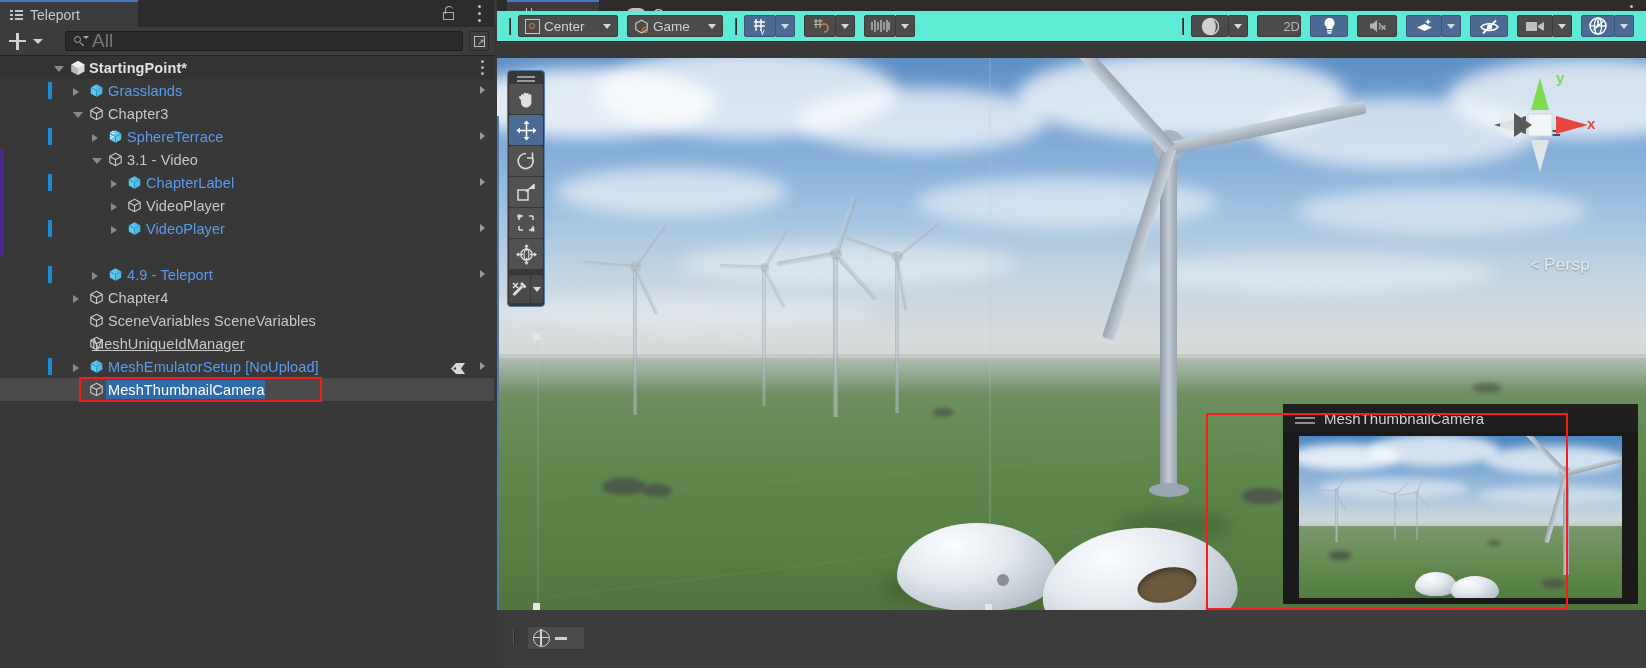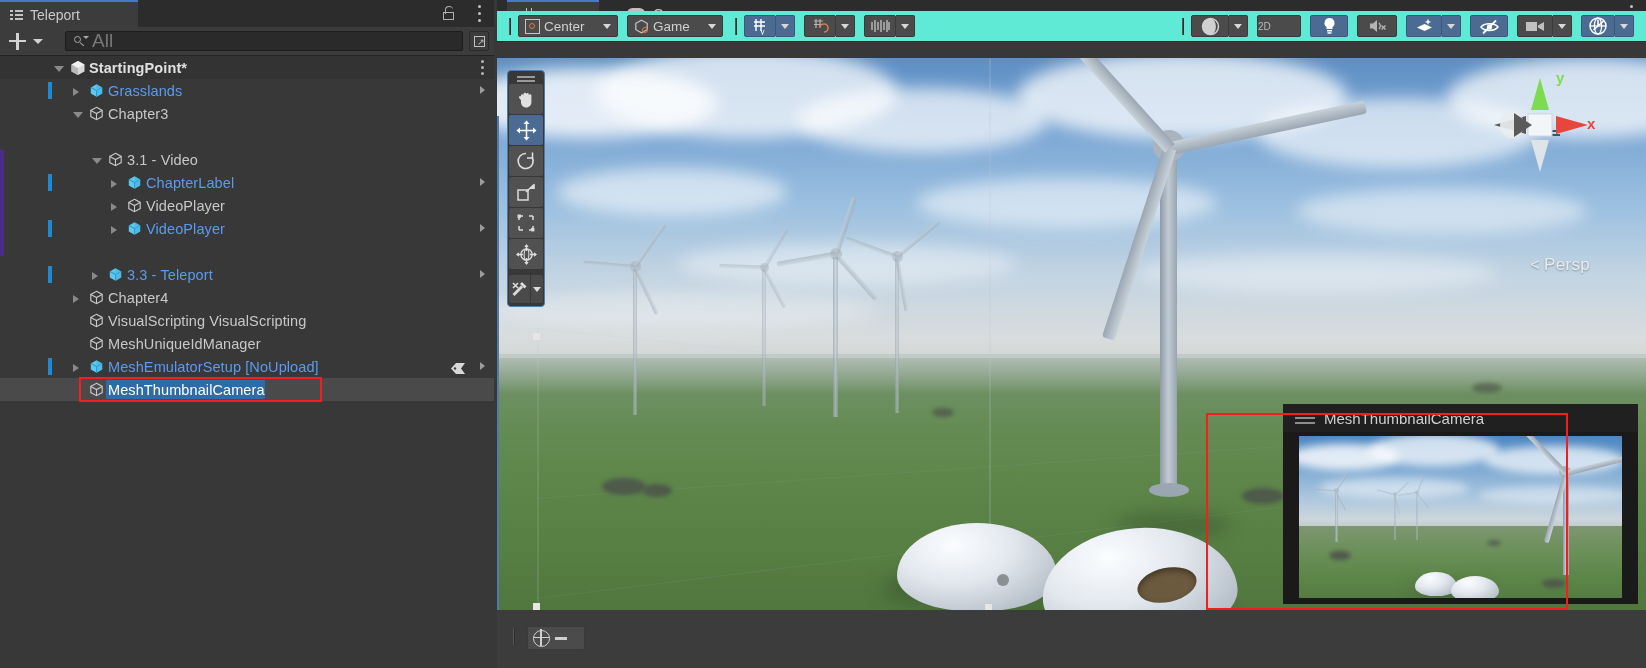--- a/index.html
+++ b/index.html
@@ -272,20 +272,31 @@
           <div class="row-chev"></div>
         </div>
         <div class="row" style="top: 46px;">
           <div class="tw open" style="left: 73px;"></div>
           <div class="go-ico" style="left: 89px;"><svg width="15" height="15" viewBox="0 0 15 15">
               <path d="M7.5 1.3 L13.2 4.4 V10.6 L7.5 13.7 L1.8 10.6 V4.4 Z" fill="none" stroke="#c8c8c8" stroke-width="1.15"></path>
               <path d="M1.8 4.4 L7.5 7.5 L13.2 4.4 M7.5 7.5 V13.7" fill="none" stroke="#c8c8c8" stroke-width="1.1"></path>
             </svg></div>
           <div class="lbl white" style="left: 108px;">Chapter3</div>
         </div>
+        <div class="row" style="top: 69px;">
+          <div class="pf-bar"></div>
+          <div class="tw" style="left: 92px;"></div>
+          <div class="go-ico" style="left: 108px;"><svg width="15" height="15" viewBox="0 0 15 15">
+              <path d="M7.5 1.3 L13.2 4.4 V10.6 L7.5 13.7 L1.8 10.6 V4.4 Z" fill="#5ec8f0"></path>
+              <path d="M2.3 4 L6 2 M2 6.6 L6.6 3.9 M2 9.2 L6.6 6.5" stroke="#ffffff" stroke-width="1.1" opacity=".95"></path>
+              <path d="M7.5 7.5 V13.7 M1.8 4.4 L7.5 7.5 L13.2 4.4" fill="none" stroke="#2a8fb8" stroke-width=".9"></path>
+            </svg></div>
+          <div class="lbl blue" style="left: 127px;">SphereTerrace</div>
+          <div class="row-chev"></div>
+        </div>
         <div class="row" style="top: 92px;">
           <div class="tw open" style="left: 92px;"></div>
           <div class="go-ico" style="left: 108px;"><svg width="15" height="15" viewBox="0 0 15 15">
               <path d="M7.5 1.3 L13.2 4.4 V10.6 L7.5 13.7 L1.8 10.6 V4.4 Z" fill="none" stroke="#c8c8c8" stroke-width="1.15"></path>
               <path d="M1.8 4.4 L7.5 7.5 L13.2 4.4 M7.5 7.5 V13.7" fill="none" stroke="#c8c8c8" stroke-width="1.1"></path>
             </svg></div>
           <div class="lbl white" style="left: 127px;">3.1 - Video</div>
         </div>
         <div class="row" style="top: 115px; text-decoration: underline;">
           <div class="pf-bar"></div>
@@ -321,44 +332,44 @@
         </div>
         <div class="row" style="top: 207px;">
           <div class="pf-bar"></div>
           <div class="tw" style="left: 92px;"></div>
           <div class="go-ico" style="left: 108px;"><svg width="15" height="15" viewBox="0 0 15 15">
               <path d="M7.5 1.3 L13.2 4.4 V10.6 L7.5 13.7 L1.8 10.6 V4.4 Z" fill="#5ec8f0"></path>
               <path d="M1.8 4.4 L7.5 7.5 L13.2 4.4" fill="none" stroke="#2a8fb8" stroke-width="1"></path>
               <path d="M7.5 7.5 V13.7" stroke="#2a8fb8" stroke-width="1"></path>
               <path d="M7.5 1.3 L13.2 4.4 V10.6 L7.5 13.7 Z" fill="#3fb0e0" opacity=".55"></path>
             </svg></div>
-          <div class="lbl blue" style="left: 127px;">3.3 - Teleport</div>
+          <div class="lbl blue" style="left: 127px;">4.9 - Teleport</div>
           <div class="row-chev"></div>
         </div>
         <div class="row" style="top: 230px;">
           <div class="tw" style="left: 73px;"></div>
           <div class="go-ico" style="left: 89px;"><svg width="15" height="15" viewBox="0 0 15 15">
               <path d="M7.5 1.3 L13.2 4.4 V10.6 L7.5 13.7 L1.8 10.6 V4.4 Z" fill="none" stroke="#c8c8c8" stroke-width="1.15"></path>
               <path d="M1.8 4.4 L7.5 7.5 L13.2 4.4 M7.5 7.5 V13.7" fill="none" stroke="#c8c8c8" stroke-width="1.1"></path>
             </svg></div>
           <div class="lbl white" style="left: 108px;">Chapter4</div>
         </div>
         <div class="row" style="top: 253px;">
           <div class="go-ico" style="left: 89px;"><svg width="15" height="15" viewBox="0 0 15 15">
               <path d="M7.5 1.3 L13.2 4.4 V10.6 L7.5 13.7 L1.8 10.6 V4.4 Z" fill="none" stroke="#c8c8c8" stroke-width="1.15"></path>
               <path d="M1.8 4.4 L7.5 7.5 L13.2 4.4 M7.5 7.5 V13.7" fill="none" stroke="#c8c8c8" stroke-width="1.1"></path>
             </svg></div>
-          <div class="lbl white" style="left: 108px;">VisualScripting VisualScripting</div>
+          <div class="lbl white" style="left: 108px;">SceneVariables SceneVariables</div>
         </div>
         <div class="row" style="top: 276px;">
           <div class="go-ico" style="left: 89px;"><svg width="15" height="15" viewBox="0 0 15 15">
               <path d="M7.5 1.3 L13.2 4.4 V10.6 L7.5 13.7 L1.8 10.6 V4.4 Z" fill="none" stroke="#c8c8c8" stroke-width="1.15"></path>
               <path d="M1.8 4.4 L7.5 7.5 L13.2 4.4 M7.5 7.5 V13.7" fill="none" stroke="#c8c8c8" stroke-width="1.1"></path>
             </svg></div>
-          <div class="lbl white" style="left: 108px;">MeshUniqueIdManager</div>
+          <div class="lbl white" style="left: 92px; text-decoration: underline;">MeshUniqueIdManager</div>
         </div>
         <div class="row" style="top: 299px;">
           <div class="pf-bar"></div>
           <div class="tw" style="left: 73px;"></div>
           <div class="go-ico" style="left: 89px;"><svg width="15" height="15" viewBox="0 0 15 15">
               <path d="M7.5 1.3 L13.2 4.4 V10.6 L7.5 13.7 L1.8 10.6 V4.4 Z" fill="#5ec8f0"></path>
               <path d="M1.8 4.4 L7.5 7.5 L13.2 4.4" fill="none" stroke="#2a8fb8" stroke-width="1"></path>
               <path d="M7.5 7.5 V13.7" stroke="#2a8fb8" stroke-width="1"></path>
               <path d="M7.5 1.3 L13.2 4.4 V10.6 L7.5 13.7 Z" fill="#3fb0e0" opacity=".55"></path>
             </svg></div>
@@ -467,21 +478,21 @@
       <div class="tb-btn" style="width:38px;justify-content:center;padding:0;">
         <svg width="19" height="19" viewBox="0 0 19 19">
           <circle cx="9.5" cy="9.5" r="8" fill="none" stroke="#d0d0d0" stroke-width="1.5"></circle>
           <path d="M9.5 1.5 a8 8 0 0 0 0 16 a5.4 8 0 0 0 0 -16" fill="#d0d0d0"></path>
         </svg>
       </div>
       <div class="tb-split">
           <span class="tb-caret"></span>
         </div>
 
-      <div class="tb-btn" style="margin-left:9px;width:44px;justify-content:flex-start;padding:0;font-size:10px;color:#b8b8b8;">
+      <div class="tb-btn" style="margin-left:9px;width:44px;justify-content:flex-end;padding:0;font-size:13px;color:#b8b8b8;">
         <span>2D</span>
       </div>
 
       <div class="tb-btn on" style="margin-left:9px;width:38px;justify-content:center;padding:0;">
         <svg width="15" height="18" viewBox="0 0 15 18">
           <path d="M7.5 1 a5 5 0 0 1 3 9 v2 h-6 v-2 a5 5 0 0 1 3 -9 z" fill="#ffffff"></path>
           <rect x="5" y="13" width="5" height="1.5" fill="#ffffff"></rect>
           <rect x="5.5" y="15.2" width="4" height="1.5" fill="#ffffff"></rect>
         </svg>
       </div>

